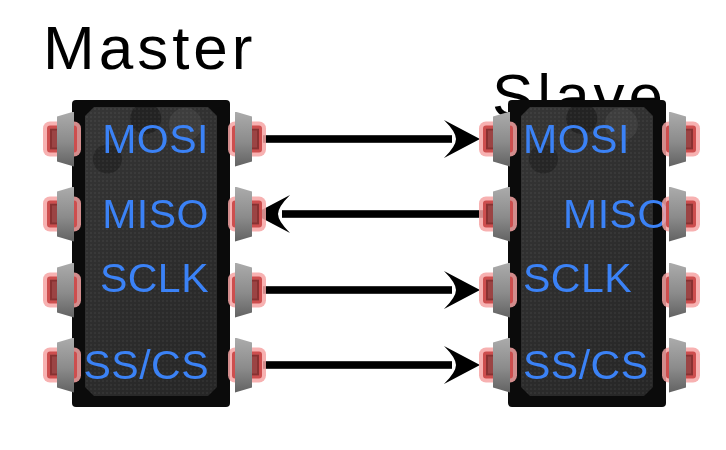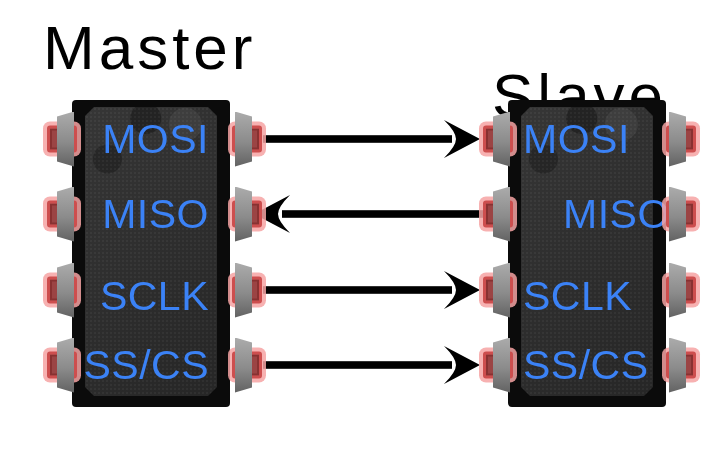--- a/index.html
+++ b/index.html
@@ -32,21 +32,21 @@
       radial-gradient(circle at 17% 18%, rgba(0,0,0,0.26) 0 14px, transparent 15px),
       linear-gradient(135deg,#363636 0%,#2d2d2d 55%,#262626 100%);
     background-size:4px 4px,auto,auto,auto,auto;
   }
   .pin-label{
     position:absolute;color:#3b82f6;font-size:41px;line-height:1;font-weight:400;
     transform:translateY(-50%);white-space:nowrap;z-index:2;letter-spacing:0.5px;
   }
   .chip-master .pin-label{right:21px;}
   .chip-slave  .pin-label{left:15px;}
-  .lrow-1{top:39px;} .lrow-2{top:114px;margin-left:40px;} .lrow-3{top:196px;text-align:right;} .lrow-4{top:265px;}
+  .lrow-1{top:39px;} .lrow-2{top:114px;margin-left:40px;} .lrow-3{top:178px;text-align:right;} .lrow-4{top:265px;}
 
   
   .pin{
     position:absolute;width:30px;height:27px;box-sizing:border-box;
     transform:translate(-50%,-50%);
     background:#9b4444;border:3px solid #cd4e4e;border-radius:3px;
     box-shadow:0 0 0 4px rgba(246,163,163,0.85), inset 0 0 0 2px rgba(120,35,35,0.55);
     z-index:3;
   }
   .pin::before{ 

